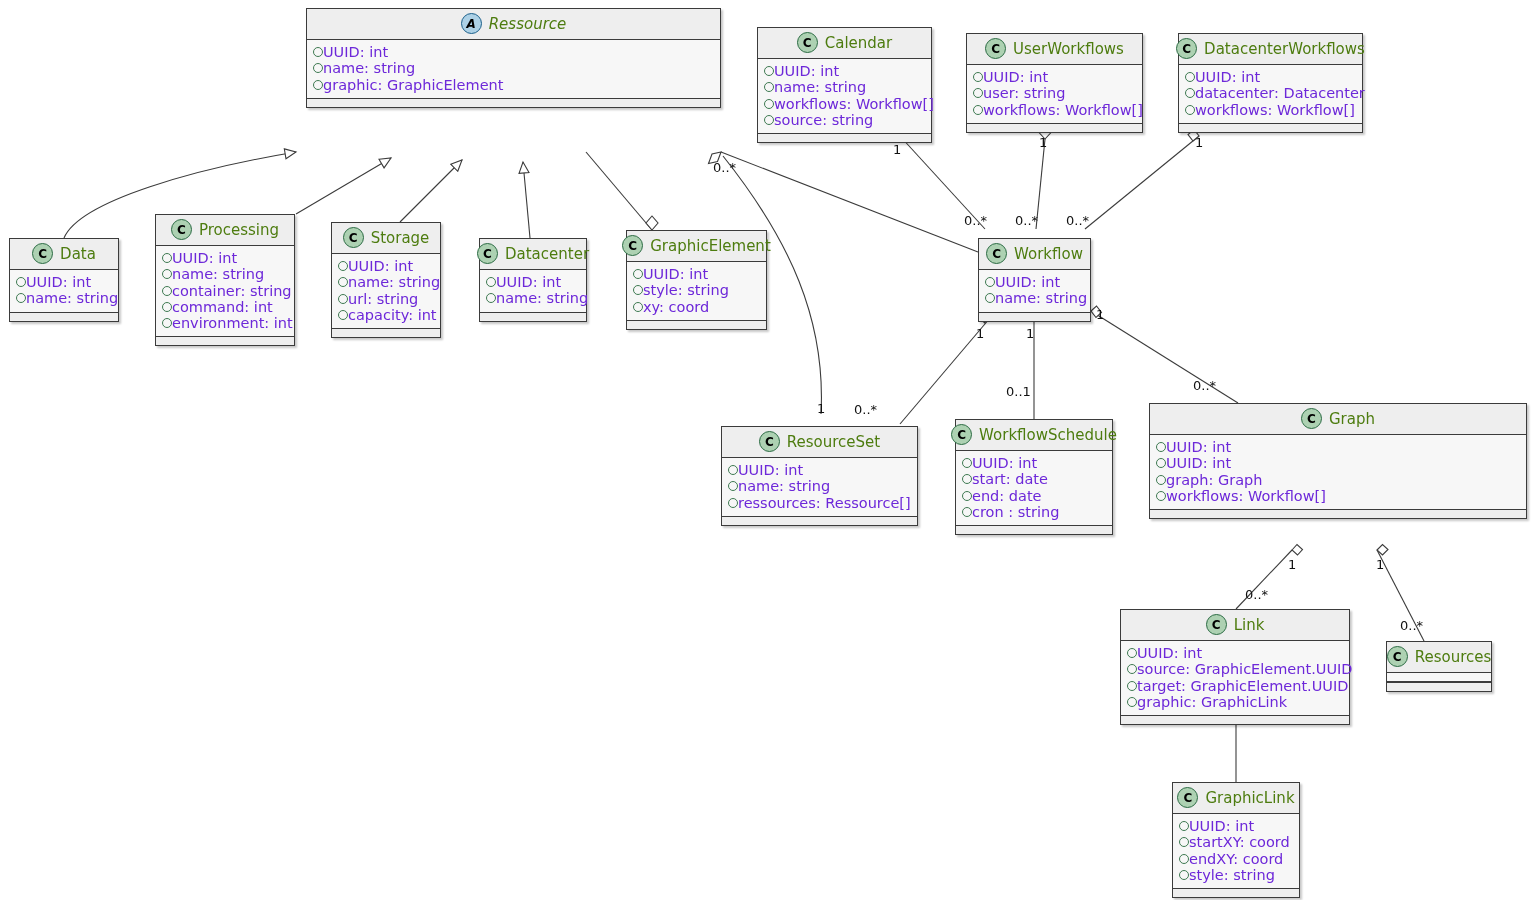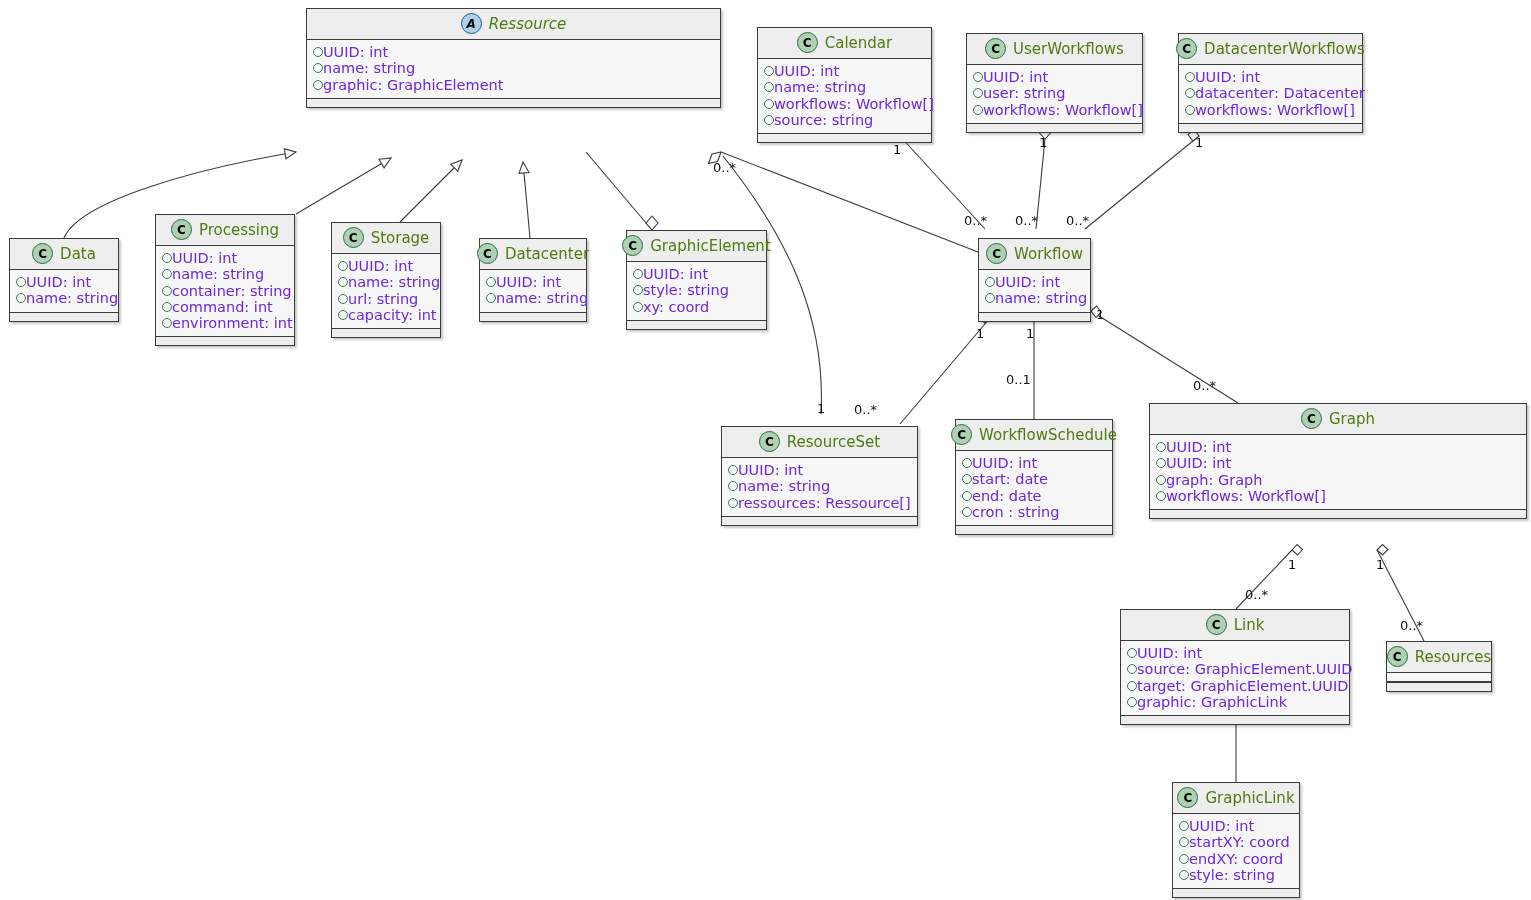--- a/index.html
+++ b/index.html
@@ -436,19 +436,19 @@
     <div class="mult" style="left: 1039px; top: 135px;">1</div>
     <div class="mult" style="left: 1195px; top: 135px;">1</div>
     <div class="mult" style="left: 964px; top: 213px;">0..*</div>
     <div class="mult" style="left: 1015px; top: 213px;">0..*</div>
     <div class="mult" style="left: 1066px; top: 213px;">0..*</div>
     <div class="mult" style="left: 976px; top: 326px;">1</div>
     <div class="mult" style="left: 1026px; top: 326px;">1</div>
     <div class="mult" style="left: 1096px; top: 307px;">1</div>
     <div class="mult" style="left: 817px; top: 401px;">1</div>
     <div class="mult" style="left: 854px; top: 402px;">0..*</div>
-    <div class="mult" style="left: 1006px; top: 372px; text-align: right;">0..1</div>
+    <div class="mult" style="left: 1006px; top: 384px; text-align: right;">0..1</div>
     <div class="mult" style="left: 1193px; top: 378px;">0..*</div>
     <div class="mult" style="left: 1288px; top: 557px;">1</div>
     <div class="mult" style="left: 1376px; top: 557px;">1</div>
     <div class="mult" style="left: 1245px; top: 587px;">0..*</div>
     <div class="mult" style="left: 1400px; top: 618px;">0..*</div>
   </div>
 
 </body></html>

